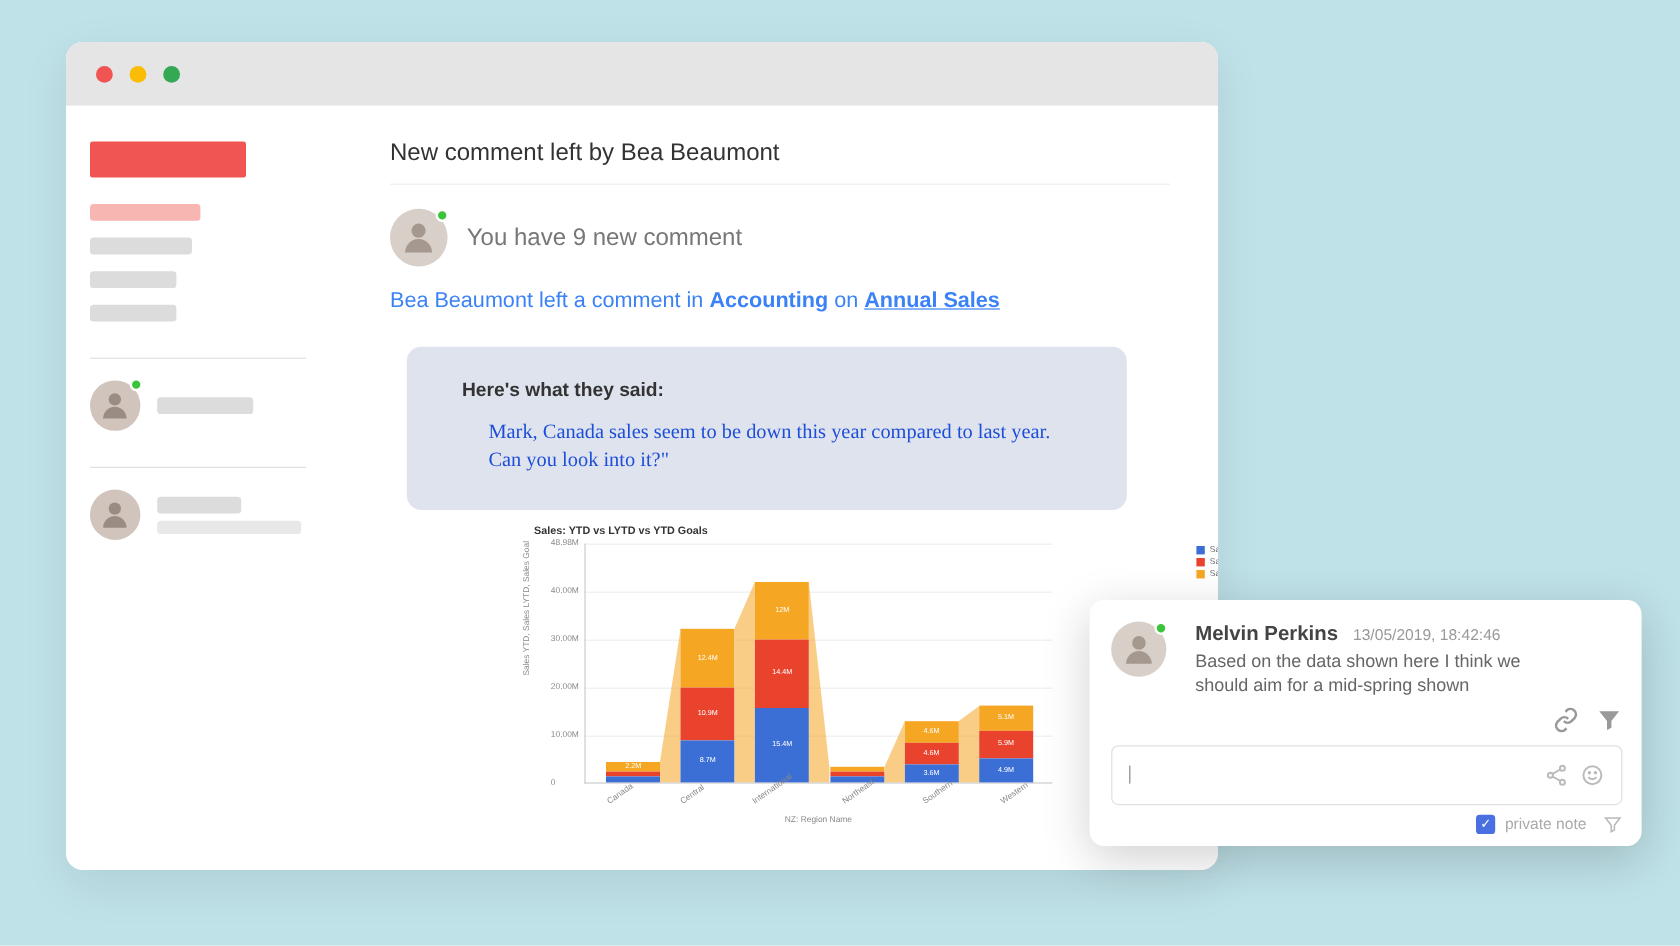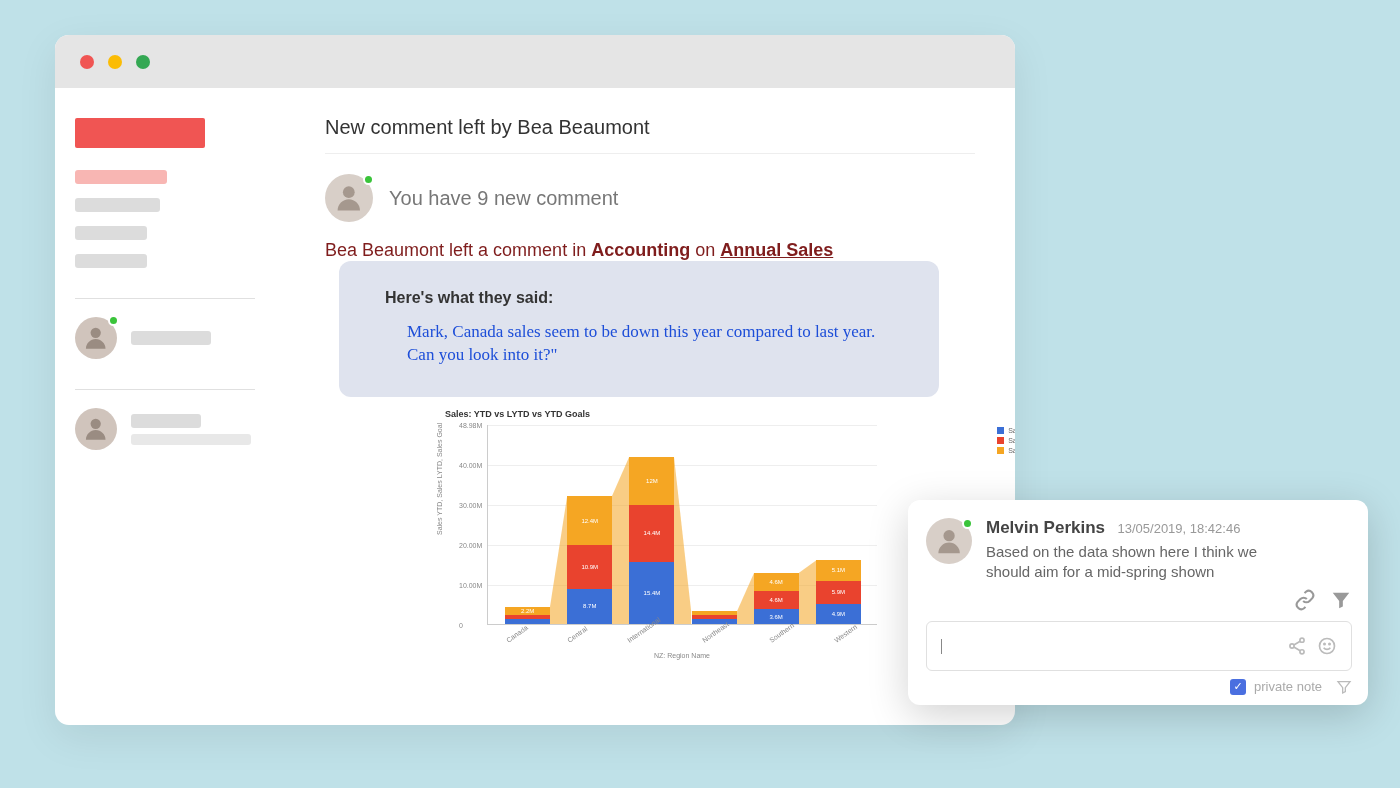--- a/index.html
+++ b/index.html
@@ -64,21 +64,21 @@
 .side-line-group { flex:1; }
 .side-line { height:14px; background:#dcdcdc; border-radius:3px; }
 .side-sub { height:11px; width:120px; background:#e8e8e8; border-radius:3px; margin-top:6px; }
 
 .main { flex:1; padding: 28px 40px 20px 50px; }
 .heading { font-size:20px; color:#333; font-weight:500; padding-bottom:14px; border-bottom:1px solid #eee; }
 .notif-row { display:flex; align-items:center; gap:16px; margin:20px 0 18px; }
 .big-avatar { width:48px; height:48px; border-radius:50%; background:#d8cfc8; position:relative; display:flex;align-items:center;justify-content:center;}
 .big-avatar .presence{position:absolute; top:0; right:-1px; width:11px;height:11px;background:#3ac43a;border:2px solid #fff;border-radius:50%;}
 .notif-text { font-size:20px; color:#777; }
-.context-line { font-size:18px; color:#7f1d1d; }
+.context-line { font-size:18px; color:#3b82f6; margin-bottom:28px; }
 .context-line .b { font-weight:700; }
 .context-line .b.u { text-decoration:underline; }
 .comment-box {
   background:#dfe3ee; border-radius:12px; padding:28px 34px 30px 46px;
   width:600px; margin-left:14px;
 }
 .comment-label { font-weight:700; font-size:16px; color:#333; margin-bottom:14px; }
 .comment-body { font-size:17px; color:#1d4ed8; line-height:1.35; padding-left:22px;font-family:Liberation Serif, serif; }
 
 .chart-area { margin-left:120px; margin-top:12px; width:530px; }
@@ -96,21 +96,21 @@
 .bar-group { position:absolute; bottom:0; width:45px; display:flex; flex-direction:column; justify-content:flex-end; }
 .seg { width:100%; display:flex; align-items:center; justify-content:center; font-size:6px; color:#fff; overflow:hidden;}
 .ramp { position:absolute; bottom:0; pointer-events:none; opacity:0.55; }
 
 
 .popup {
   position:absolute; left:908px; top:500px; width:460px;
   background:#fff; border-radius:12px; box-shadow:0 10px 40px rgba(0,0,0,0.18);
   padding:18px 16px 10px 18px;
 }
-.pop-row { display:flex; gap:14px; }
+.pop-row { display:flex; gap:24px; }
 .pop-avatar{ width:46px;height:46px;border-radius:50%;background:#d8cfc8;position:relative;flex-shrink:0;display:flex;align-items:center;justify-content:center;}
 .pop-avatar .presence{position:absolute;top:0;right:-1px;width:11px;height:11px;background:#3ac43a;border:2px solid #fff;border-radius:50%;}
 .pop-name { font-weight:700; font-size:17px; color:#444; }
 .pop-ts { font-size:13px; color:#999; margin-left:8px; font-weight:400; }
 .pop-msg { font-size:15px; color:#666; line-height:1.35; margin-top:4px; max-width:300px;}
 .pop-icons { display:flex; gap:14px; justify-content:flex-end; margin-top:6px; color:#999;}
 .reply-box {
   border:1px solid #e0e0e0; border-radius:6px; padding:14px 14px; margin-top:10px;
   display:flex; align-items:center; gap:10px;
 }

